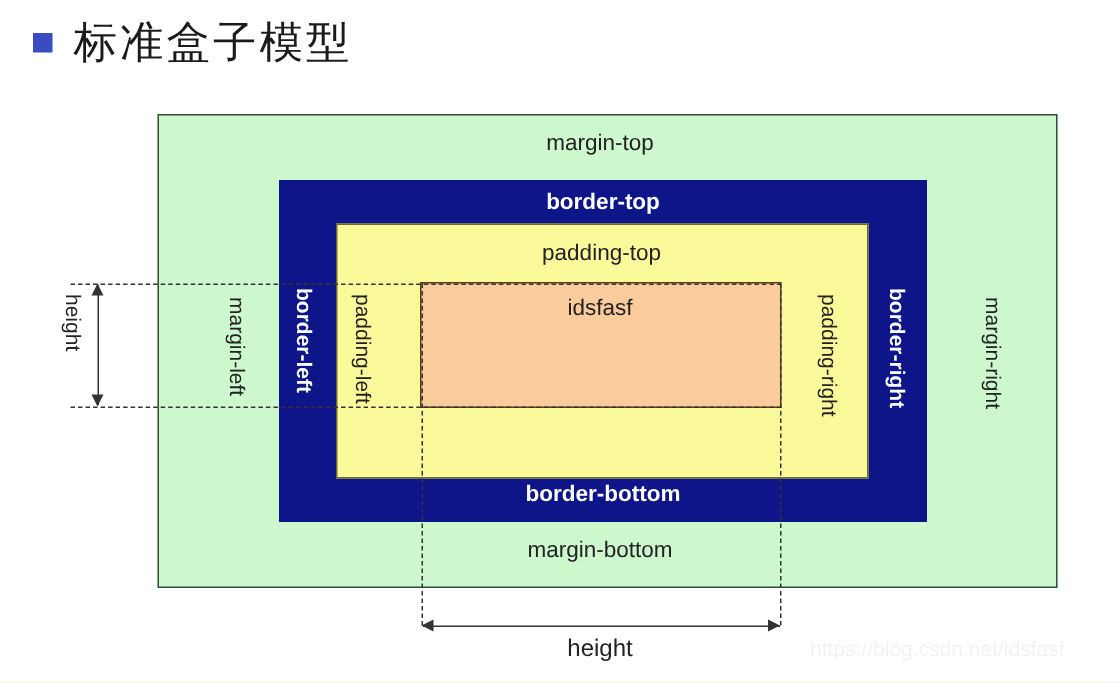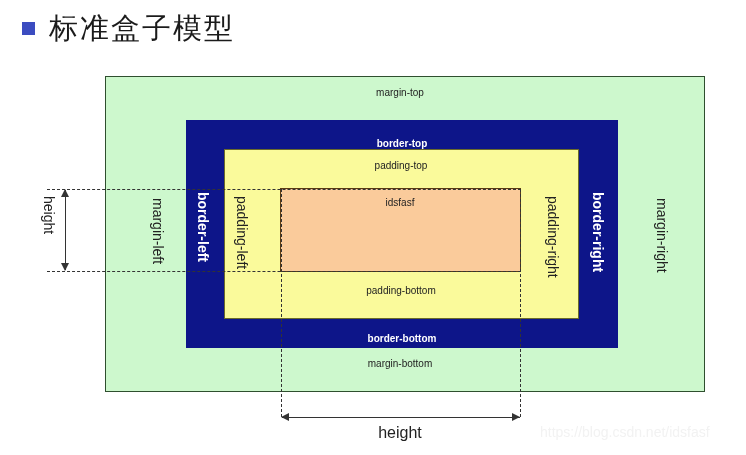--- a/index.html
+++ b/index.html
@@ -34,22 +34,22 @@
   .padding-box{
     left:224px;top:149px;width:355px;height:170px;
     background:#fafa9b;border:1px solid #6b6b2a;
   }
   .content-box{
     left:280px;top:188px;width:241px;height:84px;
     background:#facb9b;border:1px solid #5a3b14;
   }
 
   
-  .lbl{position:absolute;font-size:10px;color:#222;white-space:nowrap;}
-  .lbl-white{color:#ffffff;font-weight:bold;margin-top:12px;}
+  .lbl{position:absolute;font-size:15px;color:#222;white-space:nowrap;}
+  .lbl-white{color:#ffffff;font-weight:bold;}
   .lbl-center{transform:translateX(-50%);}
 
   #label-margin-top   {left:400px;top:87px;}
   #label-border-top   {left:402px;top:126px;}
   #label-padding-top  {left:401px;top:160px;}
   #label-content      {left:400px;top:197px;}
   #label-padding-bottom{left:401px;top:285px;}
   #label-border-bottom{left:402px;top:321px;}
   #label-margin-bottom{left:400px;top:358px;}
   #label-width        {left:400px;top:424px;font-size:16px;}
@@ -123,21 +123,20 @@
   <div class="box border-box"></div>
 
   <div class="box padding-box"></div>
 
   <div class="box content-box"></div>
 
   <div class="lbl lbl-center" id="label-margin-top">margin-top</div>
   <div class="lbl lbl-center lbl-white" id="label-border-top">border-top</div>
   <div class="lbl lbl-center" id="label-padding-top">padding-top</div>
   <div class="lbl lbl-center" id="label-content">idsfasf</div>
-  <div class="lbl lbl-center" id="label-padding-bottom">padding-bottom</div>
   <div class="lbl lbl-center lbl-white" id="label-border-bottom">border-bottom</div>
   <div class="lbl lbl-center" id="label-margin-bottom">margin-bottom</div>
 
   <div class="vlbl" id="label-margin-left">margin-left</div>
   <div class="vlbl vlbl-white" id="label-border-left">border-left</div>
   <div class="vlbl" id="label-padding-left">padding-left</div>
   <div class="vlbl" id="label-padding-right">padding-right</div>
   <div class="vlbl vlbl-white" id="label-border-right">border-right</div>
   <div class="vlbl" id="label-margin-right">margin-right</div>
 

